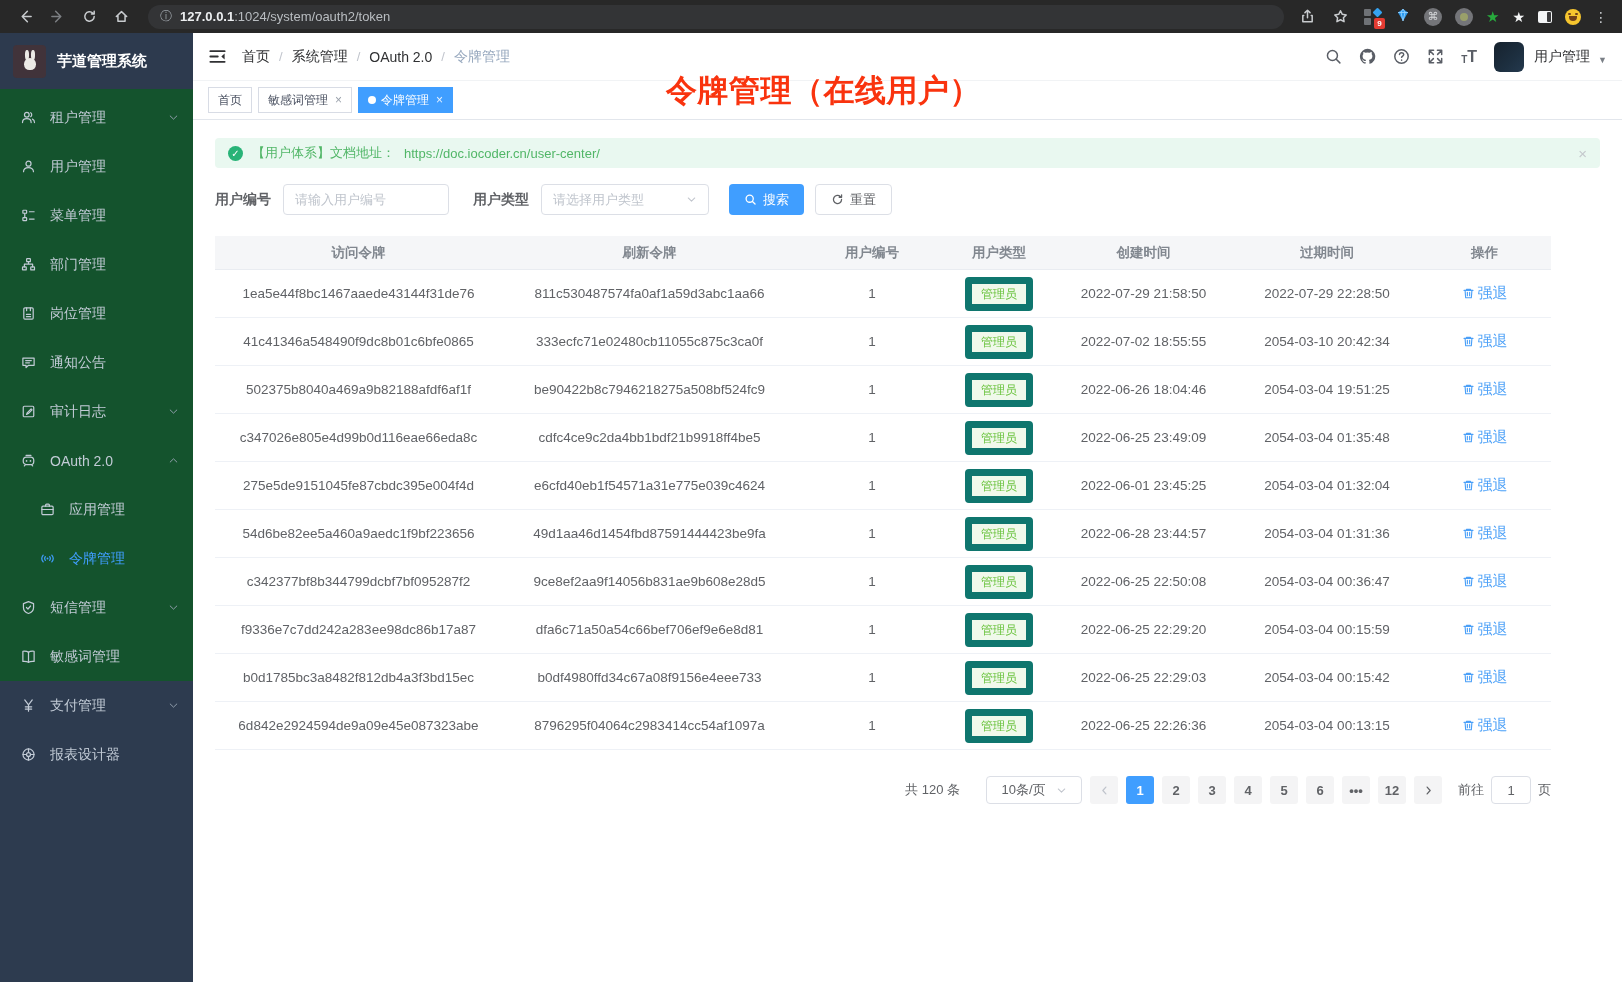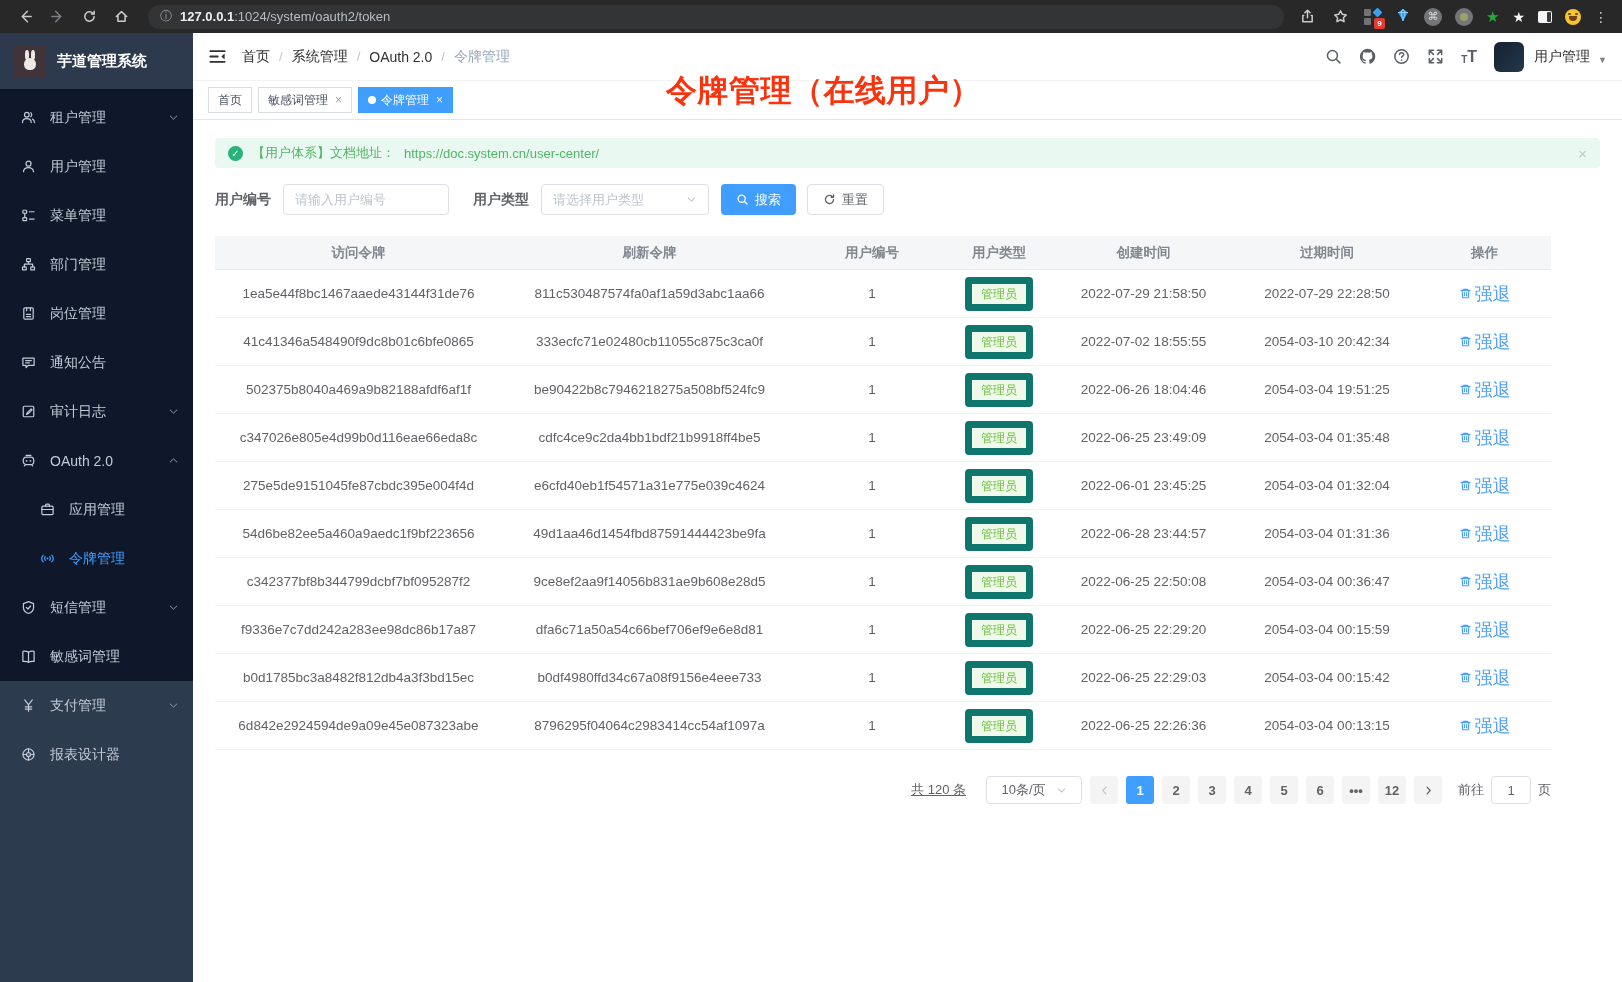--- a/index.html
+++ b/index.html
@@ -30,21 +30,21 @@
   .panel-ic::after { content:""; position:absolute; right:1px; top:1px; bottom:1px; width:4px; background:#3a3a3c; border-radius:1px; }
   .face { width:16px; height:16px; border-radius:50%; background:#f6c52e; position:relative; display:inline-block; }
   .face::before { content:""; position:absolute; left:3px; top:4px; width:2.5px; height:2.5px; border-radius:50%; background:#70401a; box-shadow:7px 0 0 #70401a; }
   .face::after { content:""; position:absolute; left:4px; top:7px; width:8px; height:5px; border-radius:0 0 8px 8px; background:#70401a; }
   .vdots { font-size:14px; color:#c8cbce; letter-spacing:0; }
 
   
   .app { display:flex; height:949px; }
 
   
-  .sidebar { width:193px; background:#0f172a; color:#c2cbd6; display:flex; flex-direction:column; flex:0 0 auto; }
+  .sidebar { width:193px; background:#14532d; color:#c2cbd6; display:flex; flex-direction:column; flex:0 0 auto; }
   .logo { height:56px; background:#2d3a4e; display:flex; align-items:center; gap:11px; padding:0 13px; flex:0 0 auto; }
   .logo-img { width:33px; height:33px; border-radius:4px; background:#41333a; display:flex; align-items:center; justify-content:center; font-size:19px; overflow:hidden; }
   .rabbit { width:22px; height:22px; position:relative; }
   .rabbit::before { content:""; position:absolute; left:5px; top:8px; width:12px; height:12px; background:#eceae6; border-radius:50% 50% 45% 45%; }
   .rabbit::after { content:""; position:absolute; left:6px; top:0px; width:4px; height:10px; background:#eceae6; border-radius:45%; box-shadow:6px 0 0 #eceae6; }
   .logo-title { color:#fff; font-weight:700; font-size:15px; white-space:nowrap; }
   .menu { padding-top:4px; }
   .menu-item { height:49px; display:flex; align-items:center; padding:0 14px 0 21px; font-size:14px; cursor:pointer; }
   .menu-item.child { padding-left:40px; }
   .menu-item.active { color:#409eff; }
@@ -96,36 +96,36 @@
   .alert-close { margin-left:auto; color:#c4c8cc; font-size:15px; cursor:pointer; }
 
   .filters { display:flex; align-items:center; margin-top:16px; font-size:14px; color:#606266; }
   .f-label { font-weight:700; margin-right:12px; white-space:nowrap; }
   .f-input { width:166px; height:31px; border:1px solid #dcdfe6; border-radius:4px; padding:0 11px; font-size:13px; color:#606266; outline:none; font-family:inherit; }
   .f-input::placeholder { color:#bfc4cc; }
   .f-select { width:168px; height:31px; border:1px solid #dcdfe6; border-radius:4px; padding:0 11px; display:flex; align-items:center; justify-content:space-between; color:#bfc4cc; font-size:13px; cursor:pointer; }
   .f-select .chev { display:flex; color:#c0c4cc; }
   .chev svg { width:11px; height:11px; stroke:currentColor; fill:none; stroke-width:1.5; stroke-linecap:round; stroke-linejoin:round; }
   .f-gap { width:24px; } .f-gap-sm { width:12px; }
-  .btn { height:31px; border-radius:4px; font-size:13px; display:flex; align-items:center; gap:6px; padding:0 15px; cursor:pointer; border:none; font-family:inherit; }
+  .btn { height:31px; border-radius:4px; font-size:13px; display:flex; align-items:center; gap:6px; padding:0 15px; cursor:pointer; border:none; font-family:inherit;margin-left:8px; }
   .btn svg { width:13px; height:13px; stroke:currentColor; fill:none; stroke-width:1.6; stroke-linecap:round; stroke-linejoin:round; }
   .btn-search { background:#409eff; color:#fff; }
   .btn-reset { background:#fff; color:#606266; border:1px solid #dcdfe6; margin-left:11px; }
 
   .table { margin-top:21px; width:1336px; font-size:13.5px; color:#606266; }
   .t-head { display:flex; align-items:center; height:34px; background:#f5f6f8; border-bottom:1px solid #e9ecf1; font-weight:700; color:#81878f; font-size:13.5px; }
   .t-row { display:flex; align-items:center; height:48px; border-bottom:1px solid #eef1f6; background:#fff; }
   .tc { text-align:center; white-space:nowrap; overflow:hidden; }
   .c1{width:287px;} .c2{width:295px;} .c3{width:150px;} .c4{width:104px;} .c5{width:185px;} .c6{width:182px;} .c7{width:133px;}
   .tag-admin { display:inline-block; background:#f0f9eb; border:7px solid #0f766e; color:#67c23a; font-size:12px; padding:4px 9px; border-radius:4px; line-height:1; }
-  .action-link { color:#4ba0f8; display:inline-flex; align-items:center; gap:3px; font-size:18px; cursor:pointer; }
+  .action-link { color:#4ba0f8; display:inline-flex; align-items:center; gap:3px; font-size:15px; cursor:pointer; }
   .action-link svg { width:13px; height:13px; stroke:currentColor; fill:none; stroke-width:1.4; stroke-linecap:round; stroke-linejoin:round; }
 
   .pagination { width:1336px; display:flex; align-items:center; justify-content:flex-end; margin-top:26px; font-size:13px; color:#606266; gap:8px; }
-  .p-total { margin-right:12px; white-space:nowrap;text-decoration:underline; }
+  .p-total { margin-right:18px; white-space:nowrap; }
   .page-size { width:96px; height:28px; border:1px solid #dcdfe6; border-radius:4px; display:flex; align-items:center; justify-content:center; gap:10px; color:#606266; font-size:13px; cursor:pointer; }
   .page-size .chev { color:#c0c4cc; display:flex; }
   .p-btn { min-width:28px; height:28px; padding:0 4px; border-radius:3px; background:#f4f4f5; color:#606266; display:flex; align-items:center; justify-content:center; font-weight:700; font-size:13px; cursor:pointer; }
   .p-btn.active { background:#409eff; color:#fff; }
   .p-btn.arr svg { width:11px; height:11px; stroke:currentColor; fill:none; stroke-width:1.8; stroke-linecap:round; stroke-linejoin:round; }
   .p-btn.disabled { color:#c0c4cc; cursor:default; }
   .p-goto { display:flex; align-items:center; gap:7px; margin-left:8px; white-space:nowrap; }
   .p-goto input { width:40px; height:28px; border:1px solid #dcdfe6; border-radius:4px; text-align:center; font-size:13px; color:#606266; outline:none; font-family:inherit; }
 </style>
 </head>
@@ -422,21 +422,21 @@
           <i class="dot"></i>
           <span>令牌管理</span>
           <span class="tclose">×</span>
         </span>
       </div>
 
     <div class="content">
       <div class="alert">
         <span class="alert-check">✓</span>
         <span class="alert-text">【用户体系】文档地址：</span>
-        <a class="alert-link">https://doc.system.cn/user-center/</a>
+        <a class="alert-link">https://doc.iocoder.cn/user-center/</a>
         <span class="alert-close">×</span>
       </div>
 
       <div class="filters">
         <span class="f-label">用户编号</span>
         <input class="f-input" placeholder="请输入用户编号" style="">
         <span class="f-gap"></span>
         <span class="f-label">用户类型</span>
         <div class="f-select">
           <span>请选择用户类型</span>

